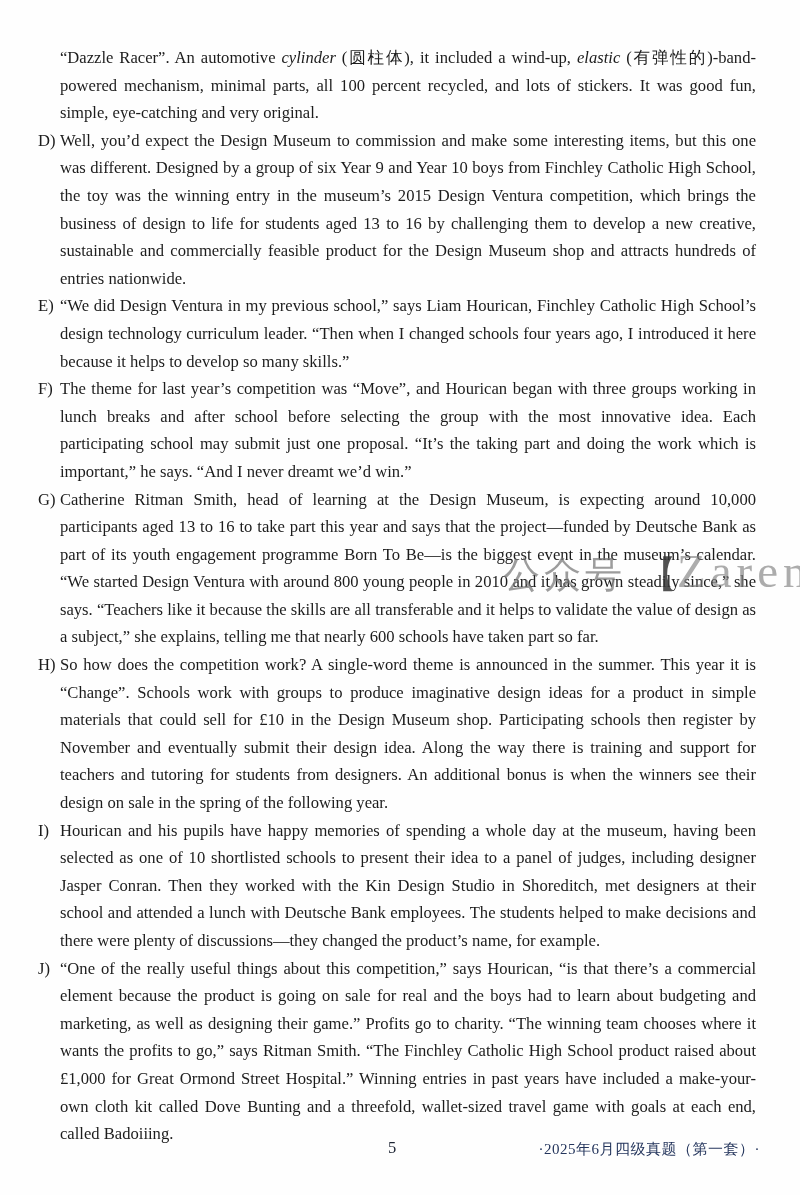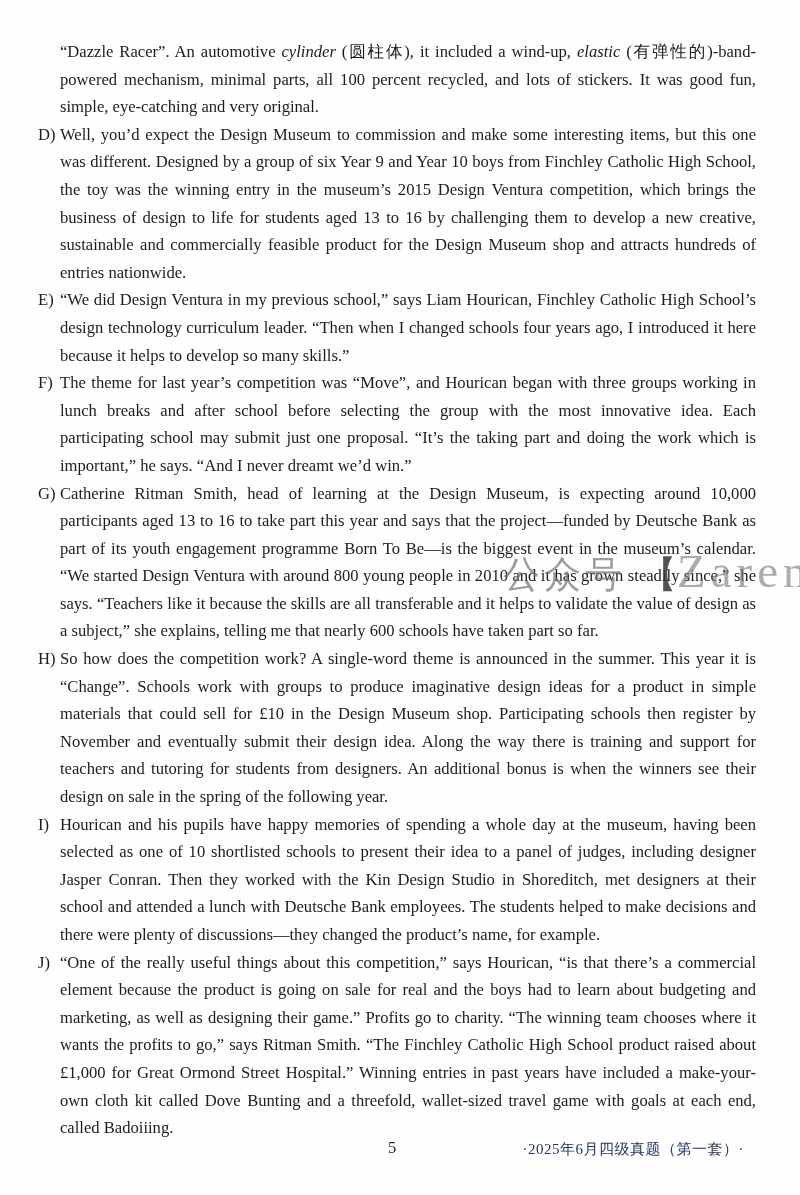--- a/index.html
+++ b/index.html
@@ -12,21 +12,21 @@
     width: 800px;
     height: 1195px;
     margin: 0 auto;
     background: #fefefe;
     color: #1a1a1a;
     overflow: hidden;
   }
   .passage {
     position: absolute;
     left: 38px;
-    top: 38px;
+    top: 44px;
     width: 718px;
   }
   .para {
     position: relative;
     padding-left: 22px;
     text-align: justify;
     font-size: 16.6px;
     line-height: 27.6px;
     color: #1c1c1c;
   }
@@ -67,21 +67,21 @@
   }
   .page-number {
     position: absolute;
     left: 388px;
     top: 2px;
     font-size: 16.5px;
     color: #1d2433;
   }
   .footer-source {
     position: absolute;
-    right: 56px;
+    right: 40px;
     top: 4px;
     font-size: 15px;
     color: #24355c;
     letter-spacing: 0.5px;
   }
 </style>
 </head>
 <body>
 
 <div class="page">

